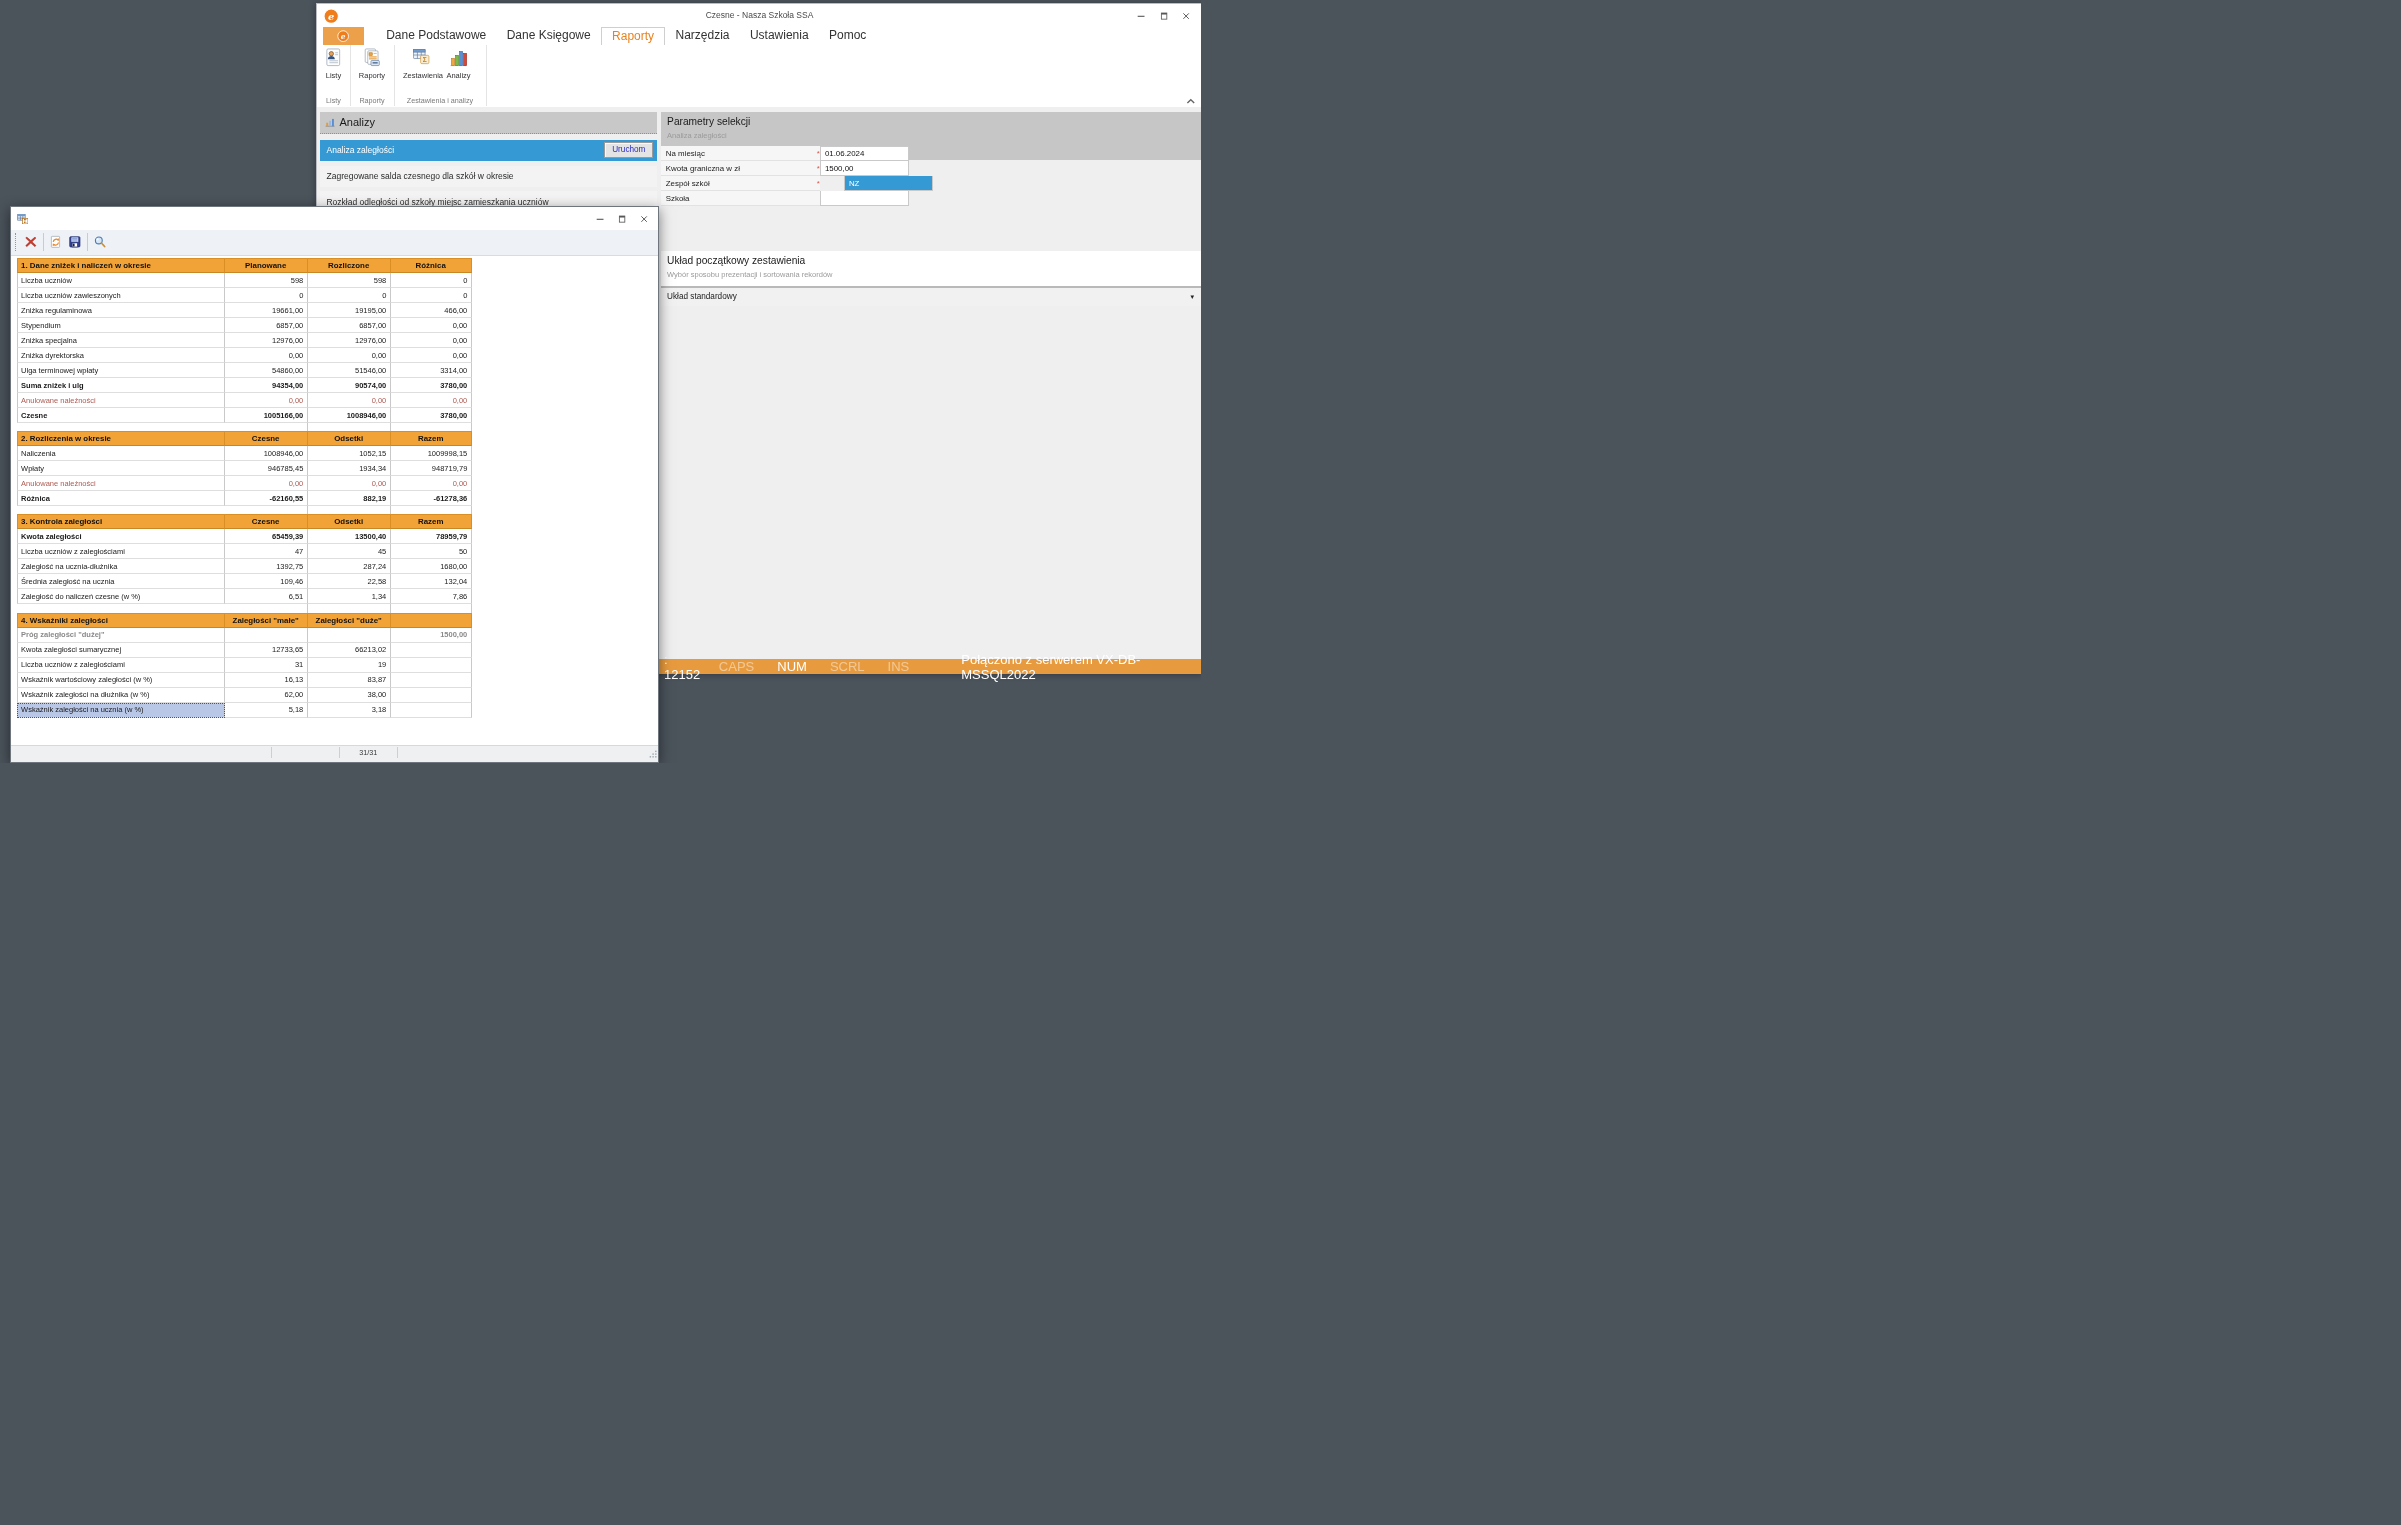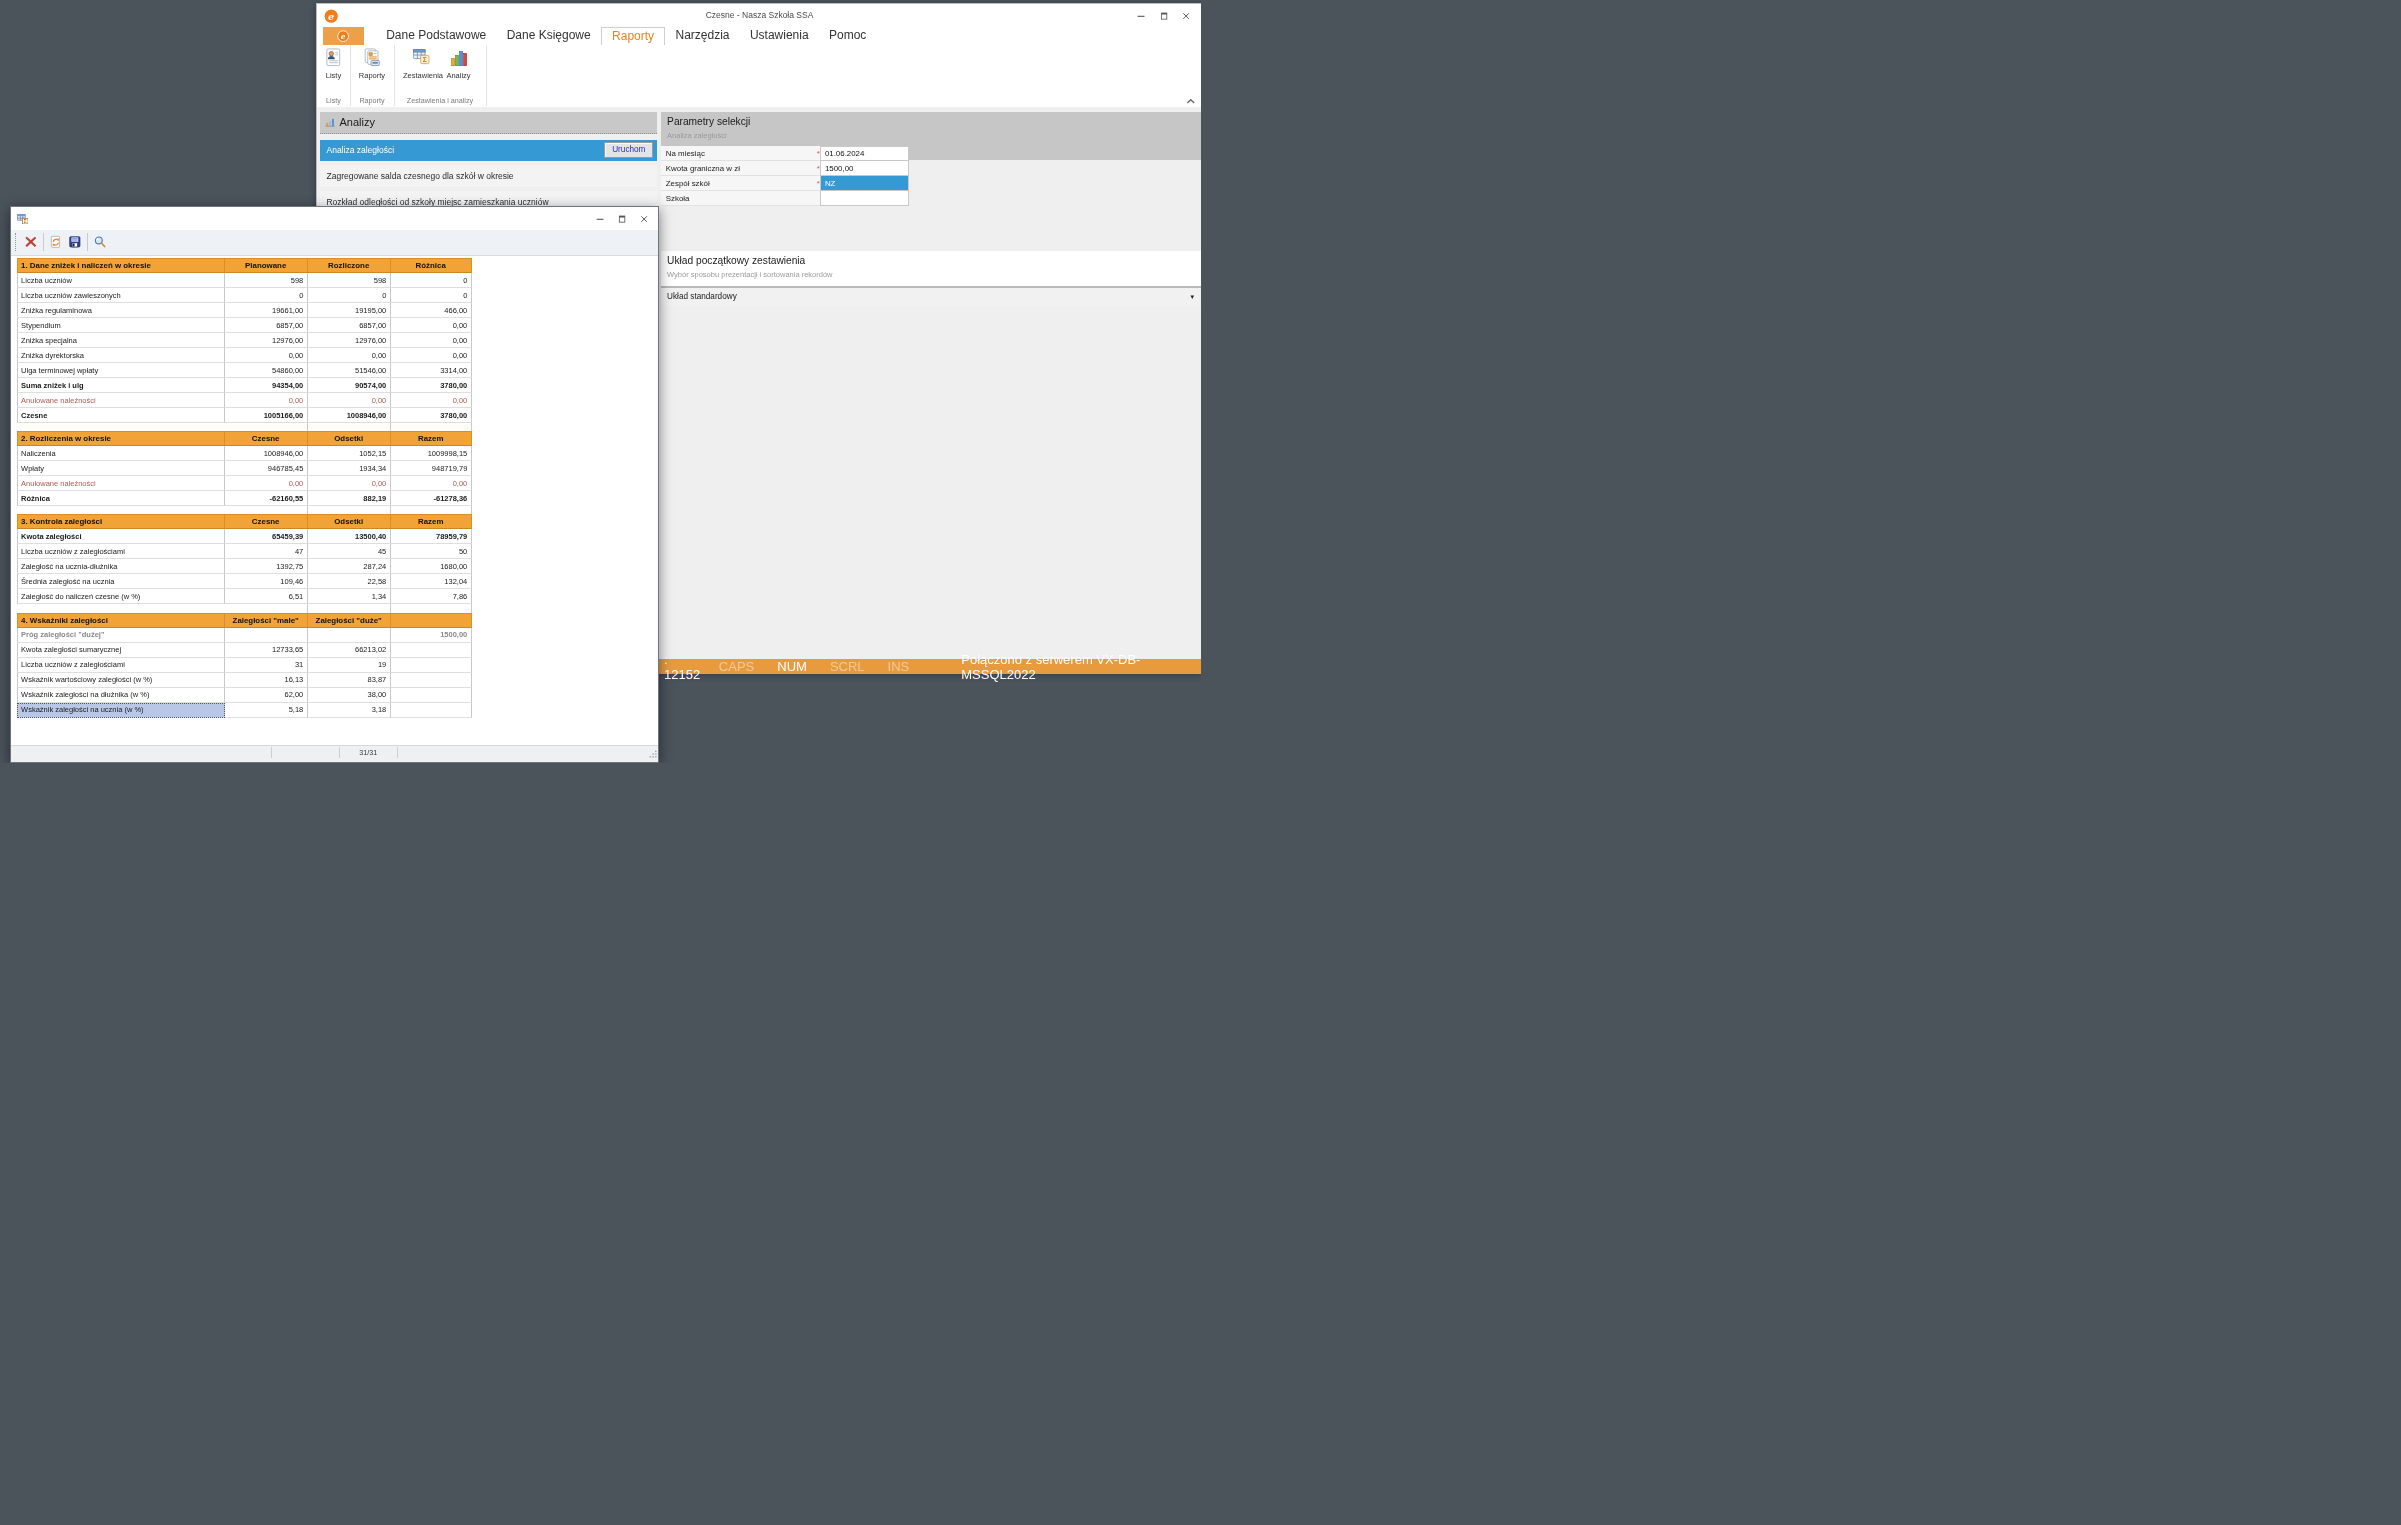--- a/index.html
+++ b/index.html
@@ -58,21 +58,21 @@
   #params-subtitle{position:absolute;left:6.1px;top:19px;font-size:7.5px;color:#9b9b9b;}
   #params-save{position:absolute;right:5.5px;top:4.8px;width:15px;height:15px;cursor:default;}
   #params-fields{position:absolute;left:0;top:34px;right:0;}
   .pfield{display:flex;height:15px;}
   .pf-label{width:154px;background:#f6f6f6;border-bottom:0.7px solid #e2e2e2;display:flex;align-items:center;
     padding-left:4.8px;font-size:7.9px;color:#222;justify-content:space-between;}
   .pf-label .req{color:#e0564a;margin-left:2.7px;}
   .pf-value{width:83px;background:#fff;border:0.7px solid #c9c9c9;border-top:none;display:flex;align-items:center;
     padding-left:4.1px;font-size:7.9px;color:#111;}
   .pfield:first-child .pf-value{border-top:0.7px solid #c9c9c9;}
-  .pf-value.sel{background:#3599d3;color:#fff;}
+  .pf-value.sel{background:#3599d3;color:#fff;margin-left:24px;}
 
   #layout-panel{position:absolute;left:0;top:139px;right:0;}
   #layout-box{background:#fff;padding:4.1px 0 0 6.1px;height:31px;}
   #layout-title{font-size:10.2px;color:#1a1a1a;}
   #layout-subtitle{font-size:7.5px;color:#9b9b9b;margin-top:4.1px;}
   #layout-divider{height:1.4px;background:#b9b9b9;}
   #layout-dropdown{position:relative;height:18px;background:#f1f1f1;display:flex;align-items:center;
     padding-left:6.1px;font-size:8.2px;color:#1a1a1a;cursor:default;}
   #layout-caret{position:absolute;right:6.8px;top:5.5px;font-size:6.1px;color:#222;}
 

